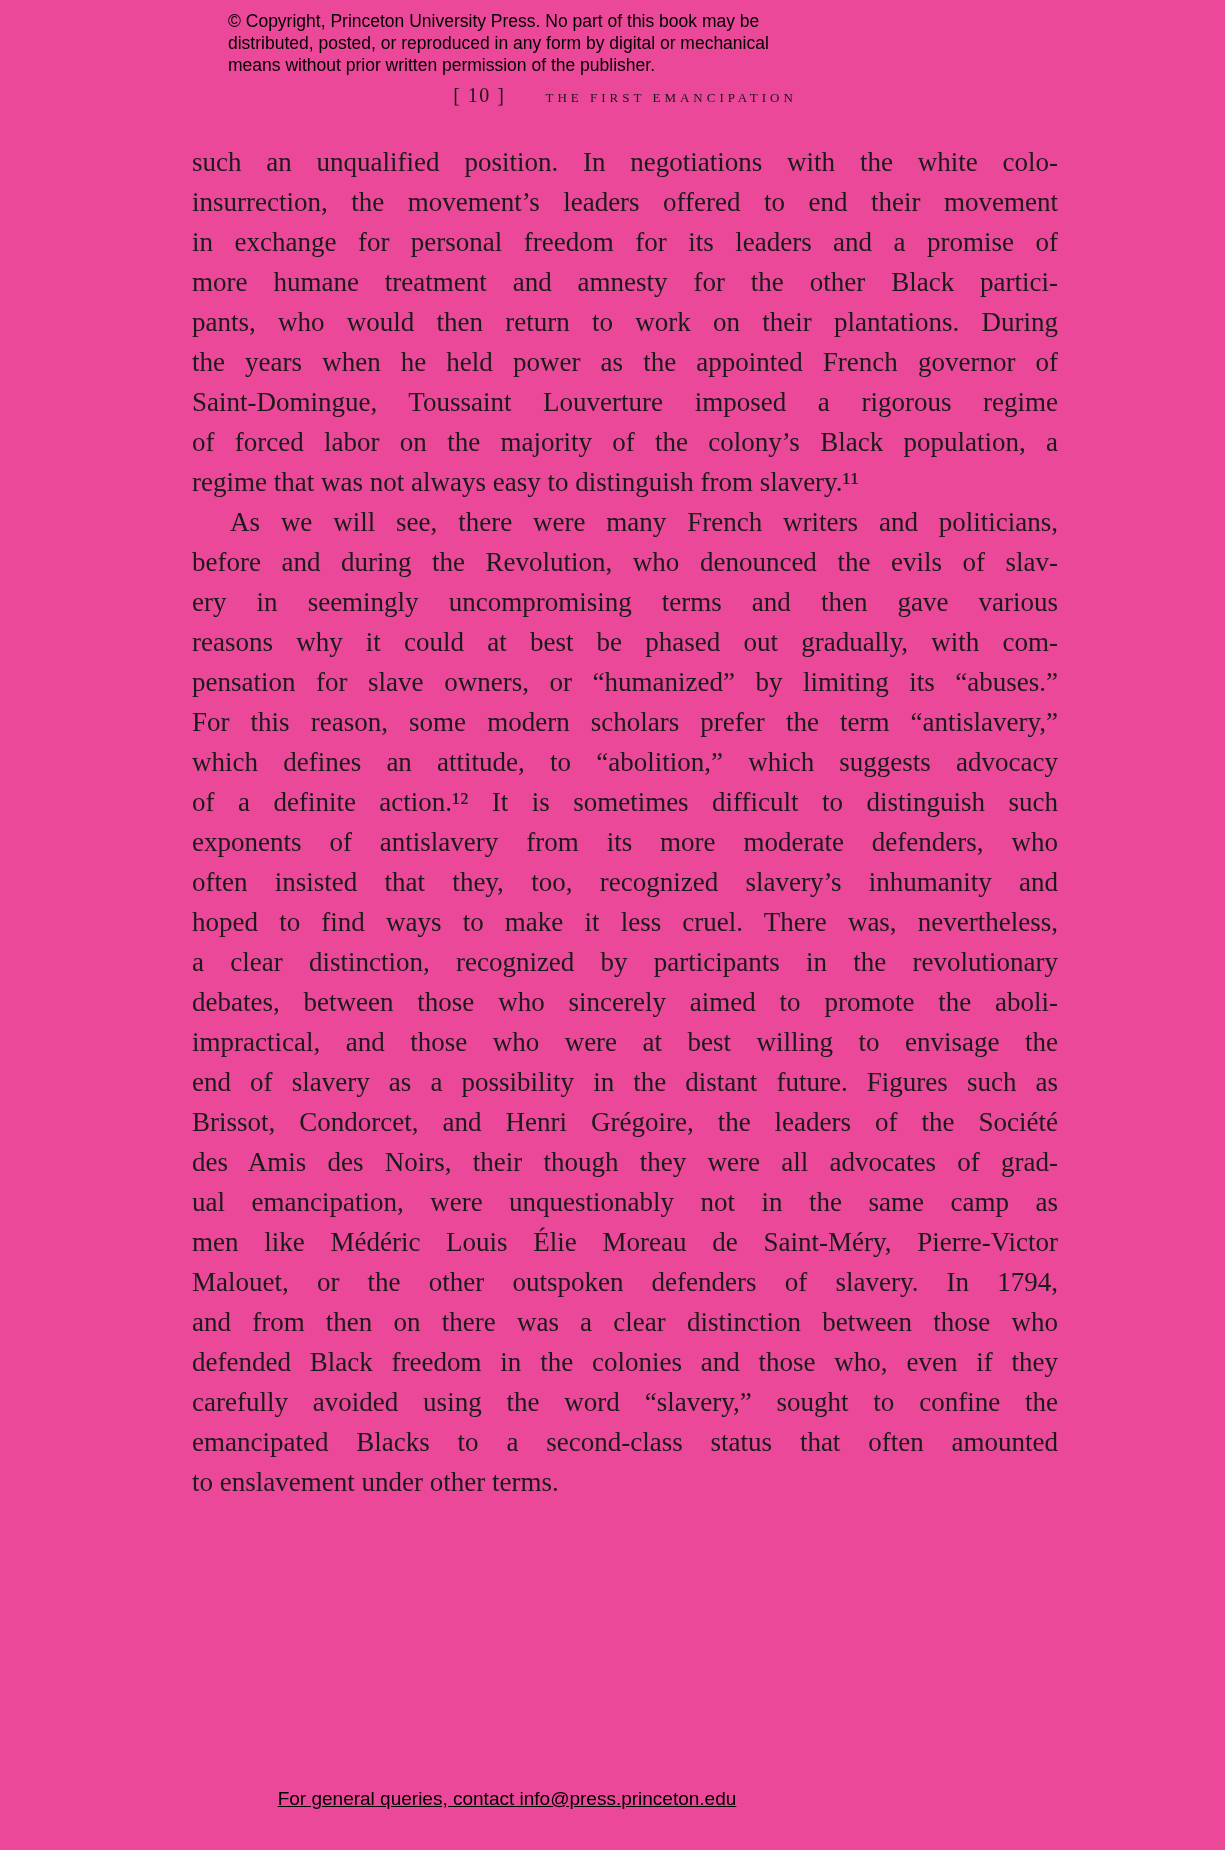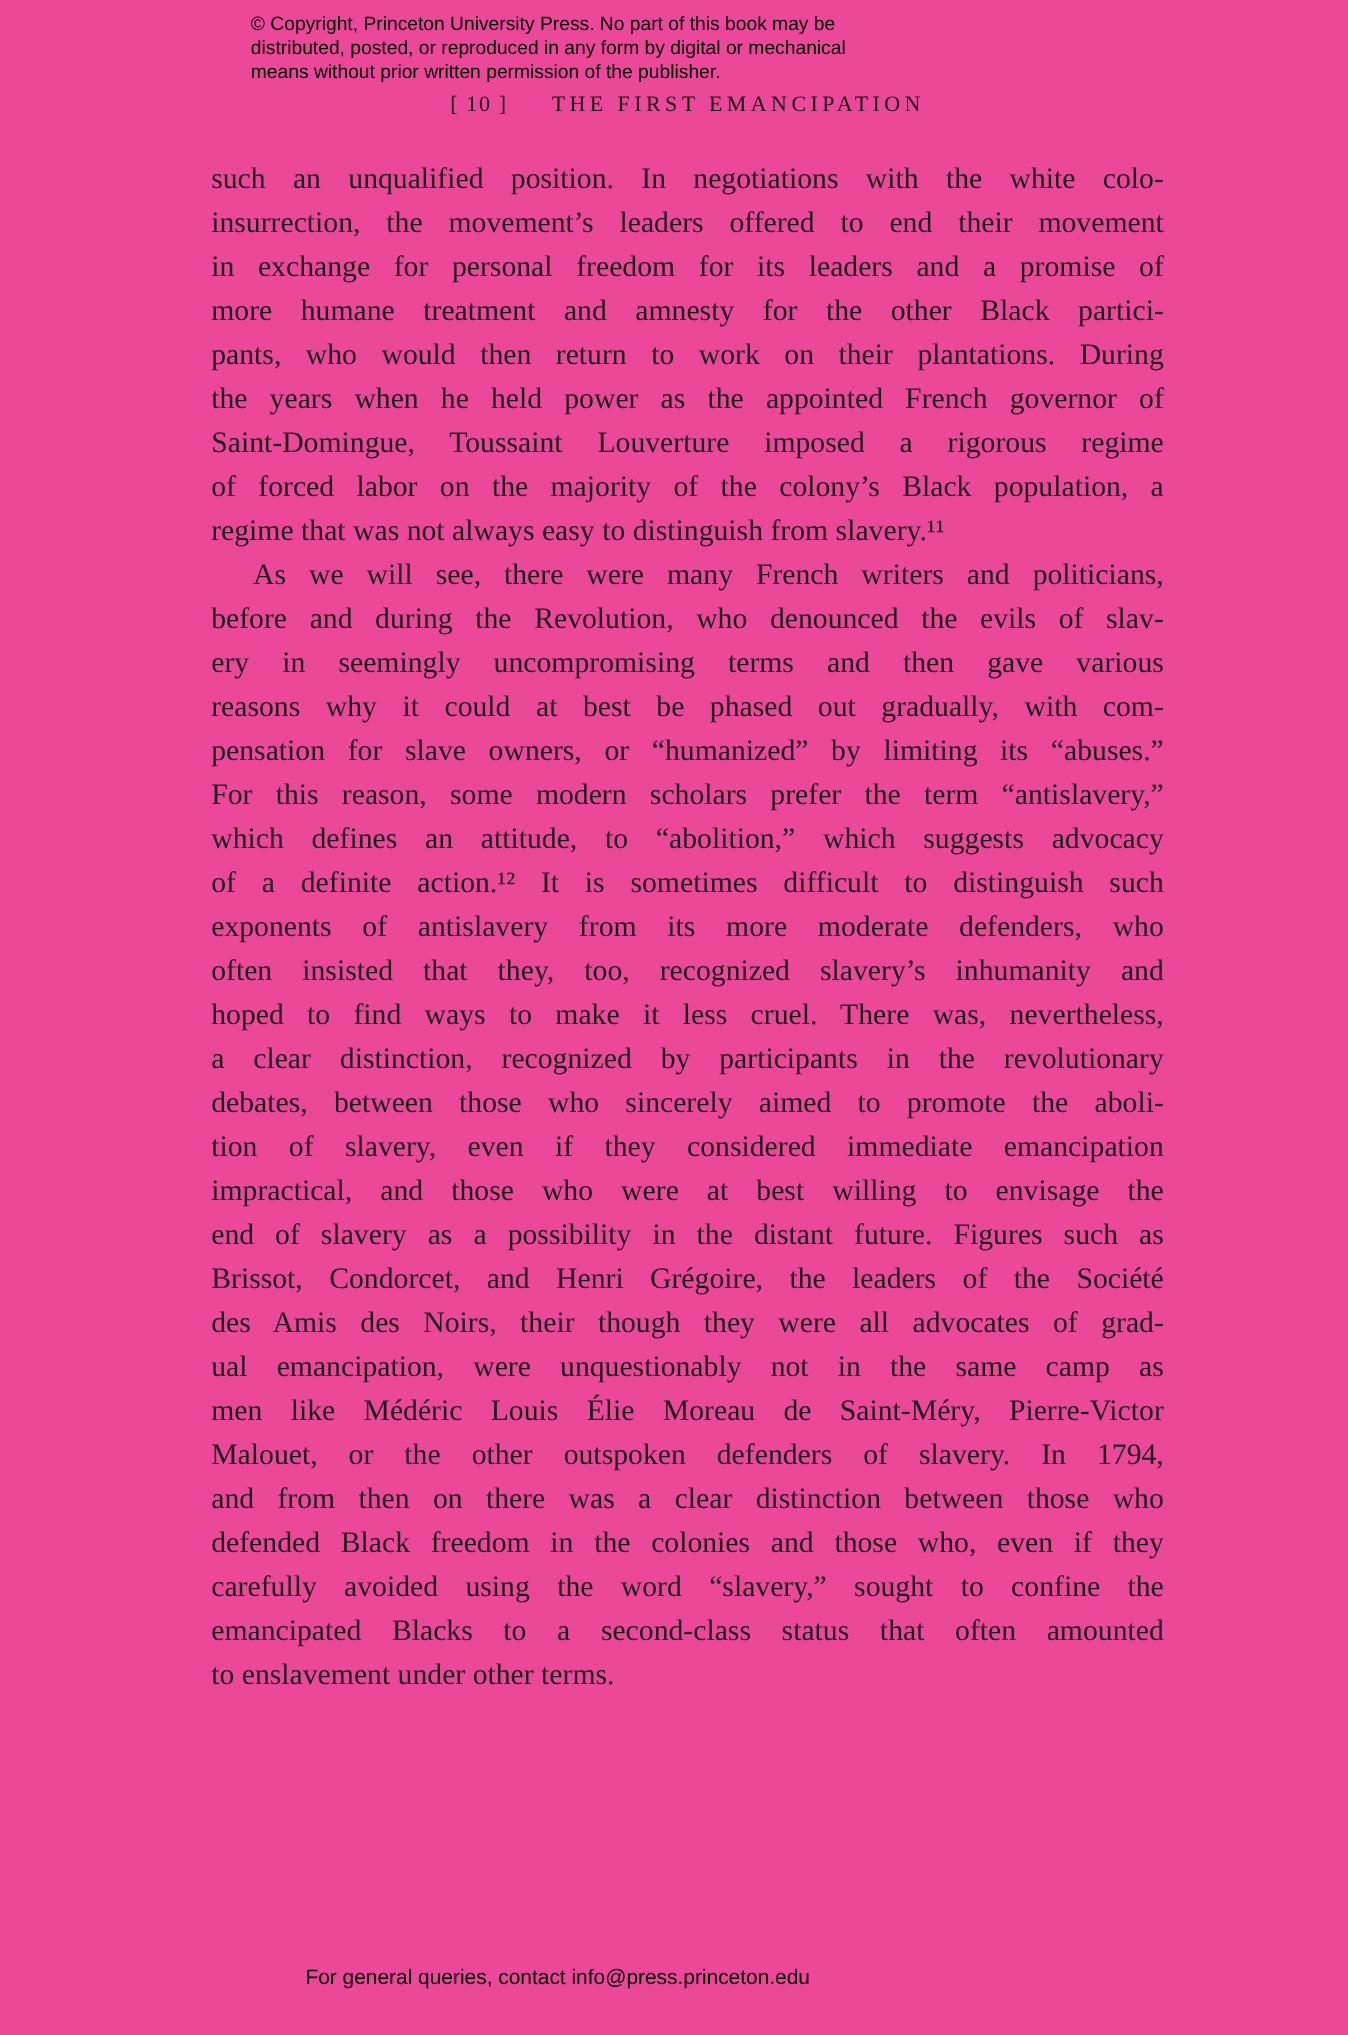--- a/index.html
+++ b/index.html
@@ -33,21 +33,21 @@
     gap: 40px;
     font-family: "Liberation Serif", serif;
     color: #161616;
   }
   .folio {
     font-size: 20px;
     letter-spacing: 1.5px;
     white-space: pre;
   }
   .rh-title {
-    font-size: 20px;
+    font-size: 13px;
     letter-spacing: 4px;
     white-space: nowrap;
     text-align: center;
   }
   .body-text {
     position: absolute;
     left: 192px; top: 142px;
     width: 866px;
     font-family: "Liberation Serif", serif;
     font-size: 27px;
@@ -62,20 +62,21 @@
   .line.pl { text-align-last: left; }
   .line.indent { text-indent: 38px; }
   .footer {
     position: absolute;
     left: 0; top: 1788px;
     width: 1014px;
     text-align: center;
     font-family: "Liberation Sans", sans-serif;
     font-size: 19px;
     color: #000000;
+    text-decoration: underline;
   }
 </style>
 </head>
 <body>
 
 <div class="page">
 
   <div class="copyright">
     <div>© Copyright, Princeton University Press. No part of this book may be</div>
     <div>distributed, posted, or reproduced in any form by digital or mechanical</div>
@@ -106,21 +107,20 @@
       <div class="line">reasons why it could at best be phased out gradually, with com-</div>
       <div class="line">pensation for slave owners, or “humanized” by limiting its “abuses.”</div>
       <div class="line">For this reason, some modern scholars prefer the term “antislavery,”</div>
       <div class="line">which defines an attitude, to “abolition,” which suggests advocacy</div>
       <div class="line">of a definite action.¹² It is sometimes difficult to distinguish such</div>
       <div class="line">exponents of antislavery from its more moderate defenders, who</div>
       <div class="line">often insisted that they, too, recognized slavery’s inhumanity and</div>
       <div class="line">hoped to find ways to make it less cruel. There was, nevertheless,</div>
       <div class="line">a clear distinction, recognized by participants in the revolutionary</div>
       <div class="line">debates, between those who sincerely aimed to promote the aboli-</div>
-      <div class="line">tion of slavery, even if they considered immediate emancipation</div>
       <div class="line">impractical, and those who were at best willing to envisage the</div>
       <div class="line">end of slavery as a possibility in the distant future. Figures such as</div>
       <div class="line">Brissot, Condorcet, and Henri Grégoire, the leaders of the Société</div>
       <div class="line">des Amis des Noirs, their though they were all advocates of grad-</div>
       <div class="line">ual emancipation, were unquestionably not in the same camp as</div>
       <div class="line">men like Médéric Louis Élie Moreau de Saint-Méry, Pierre-Victor</div>
       <div class="line">Malouet, or the other outspoken defenders of slavery. In 1794,</div>
       <div class="line">and from then on there was a clear distinction between those who</div>
       <div class="line">defended Black freedom in the colonies and those who, even if they</div>
       <div class="line">carefully avoided using the word “slavery,” sought to confine the</div>

